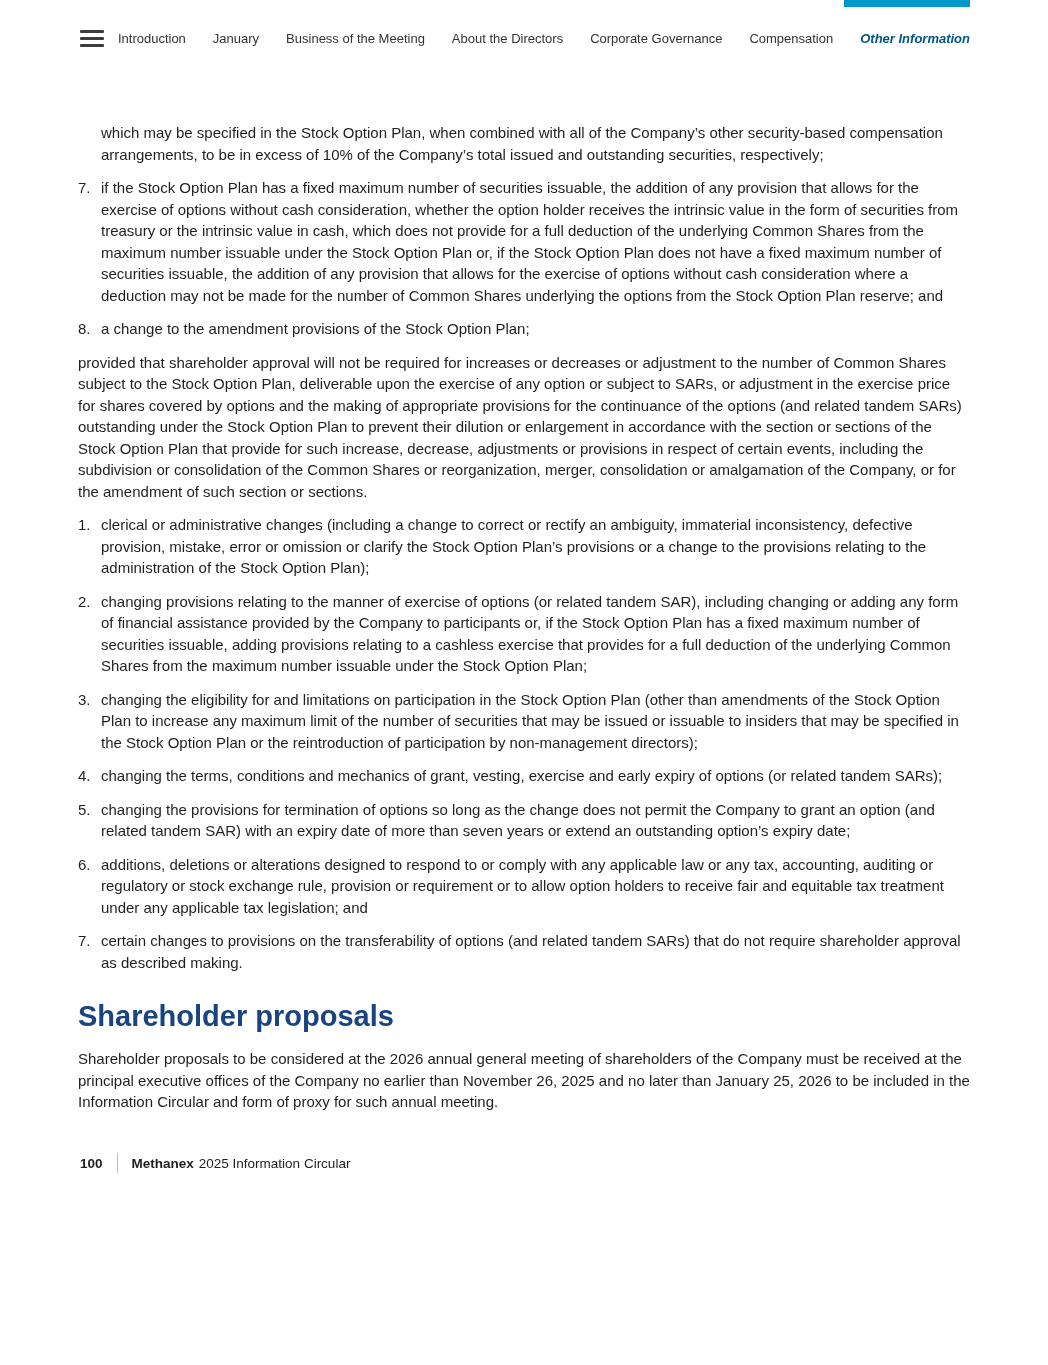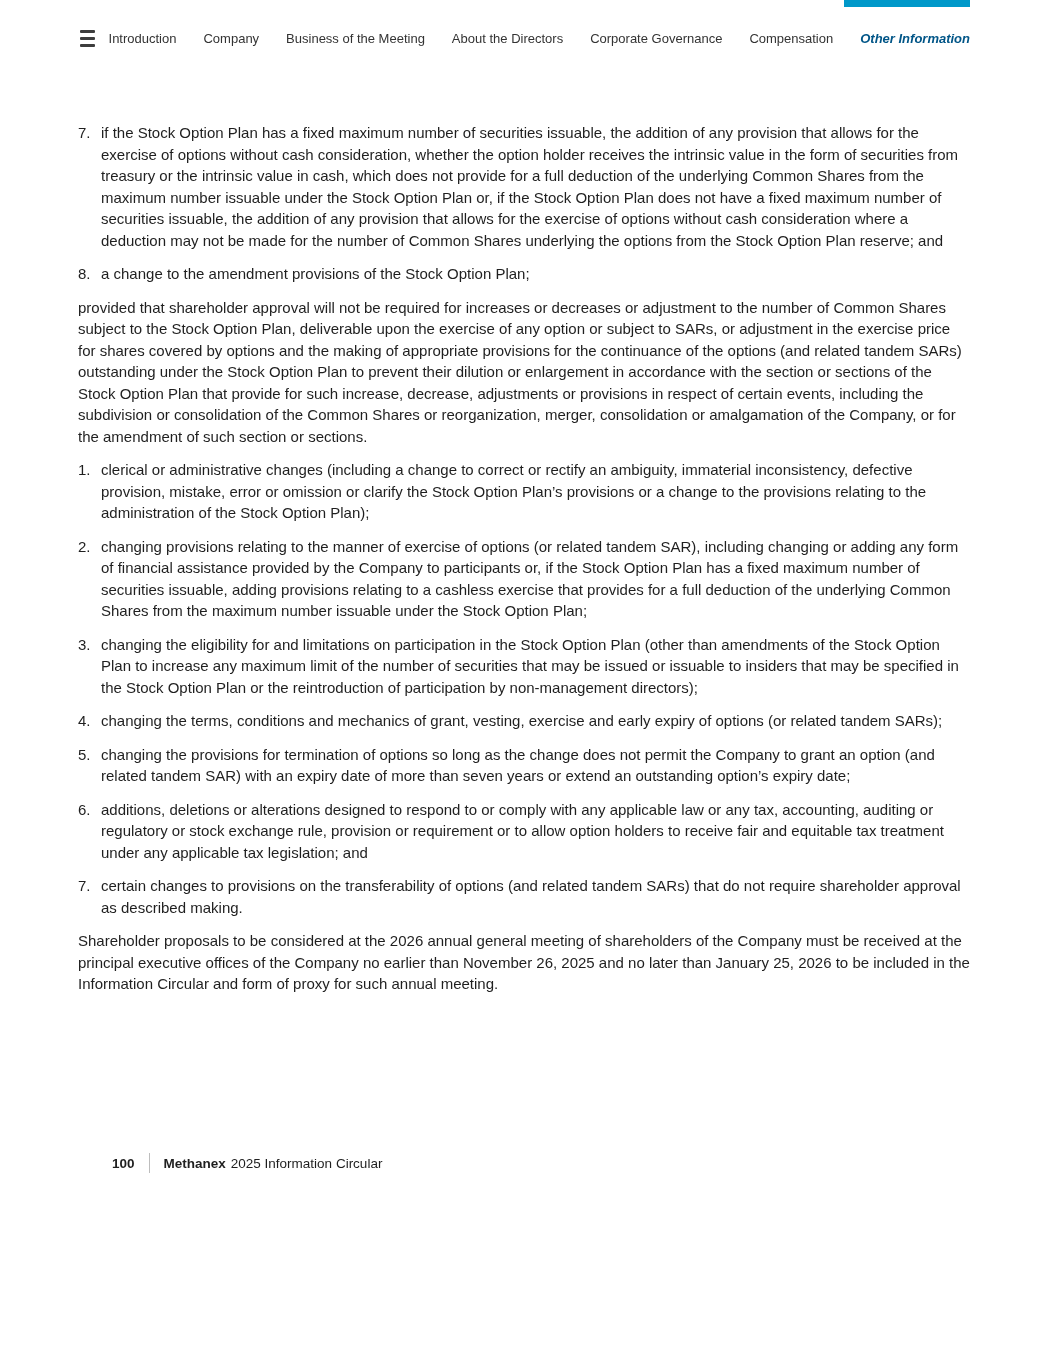--- a/index.html
+++ b/index.html
@@ -104,21 +104,21 @@
   
   .footer {
     position: absolute;
     left: 80px;
     bottom: 30px;
     display: flex;
     align-items: center;
     font-size: 13.5px;
     color: #1f1f1f;
   }
-  .page-num { font-weight: 700; margin-left: 32px; }
+  .page-num { font-weight: 700; }
   .v-divider {
     width: 1px;
     height: 20px;
     background: #bdbdbd;
     margin: 0 14px;
   }
   .brand { font-weight: 700; margin-right: 5px; }
 </style>
 </head>
 <body>
@@ -128,31 +128,32 @@
   <div class="accent-bar"></div>
 
   <header class="nav">
     <button class="hamburger">
       <span></span>
         <span></span>
         <span></span>
     </button>
     <nav class="nav-items">
       <a class="nav-item">Introduction</a>
-      <a class="nav-item">Company</a>
+      <a class="nav-item">January</a>
       <a class="nav-item">Business of the Meeting</a>
       <a class="nav-item">About the Directors</a>
       <a class="nav-item">Corporate Governance</a>
       <a class="nav-item">Compensation</a>
       <a class="nav-item active">Other Information</a>
     </nav>
   </header>
 
   <main class="content">
 
+    <p class="cont-indent">which may be specified in the Stock Option Plan, when combined with all of the Company’s other security-based compensation arrangements, to be in excess of 10% of the Company’s total issued and outstanding securities, respectively;</p>
 
     <div class="li">
       <span class="li-num">7.</span>
       <span class="li-text">if the Stock Option Plan has a fixed maximum number of securities issuable, the addition of any provision that allows for the exercise of options without cash consideration, whether the option holder receives the intrinsic value in the form of securities from treasury or the intrinsic value in cash, which does not provide for a full deduction of the underlying Common Shares from the maximum number issuable under the Stock Option Plan or, if the Stock Option Plan does not have a fixed maximum number of securities issuable, the addition of any provision that allows for the exercise of options without cash consideration where a deduction may not be made for the number of Common Shares underlying the options from the Stock Option Plan reserve; and</span>
     </div>
 
     <div class="li">
       <span class="li-num">8.</span>
       <span class="li-text">a change to the amendment provisions of the Stock Option Plan;</span>
     </div>
@@ -189,20 +190,21 @@
       <span class="li-num">6.</span>
       <span class="li-text">additions, deletions or alterations designed to respond to or comply with any applicable law or any tax, accounting, auditing or regulatory or stock exchange rule, provision or requirement or to allow option holders to receive fair and equitable tax treatment under any applicable tax legislation; and</span>
     </div>
 
     <div class="li">
       <span class="li-num">7.</span>
       <span class="li-text">certain changes to provisions on the transferability of options (and related tandem SARs) that do not require shareholder approval as described making.</span>
     </div>
 
 
+    <h1 class="section-heading">Shareholder proposals</h1>
 
     <p>Shareholder proposals to be considered at the 2026 annual general meeting of shareholders of the Company must be received at the principal executive offices of the Company no earlier than November 26, 2025 and no later than January 25, 2026 to be included in the Information Circular and form of proxy for such annual meeting.</p>
 
   </main>
 
   <footer class="footer">
     <span class="page-num">100</span>
     <span class="v-divider"></span>
     <span class="brand">Methanex</span>
     <span class="doc-title">2025 Information Circular</span>

